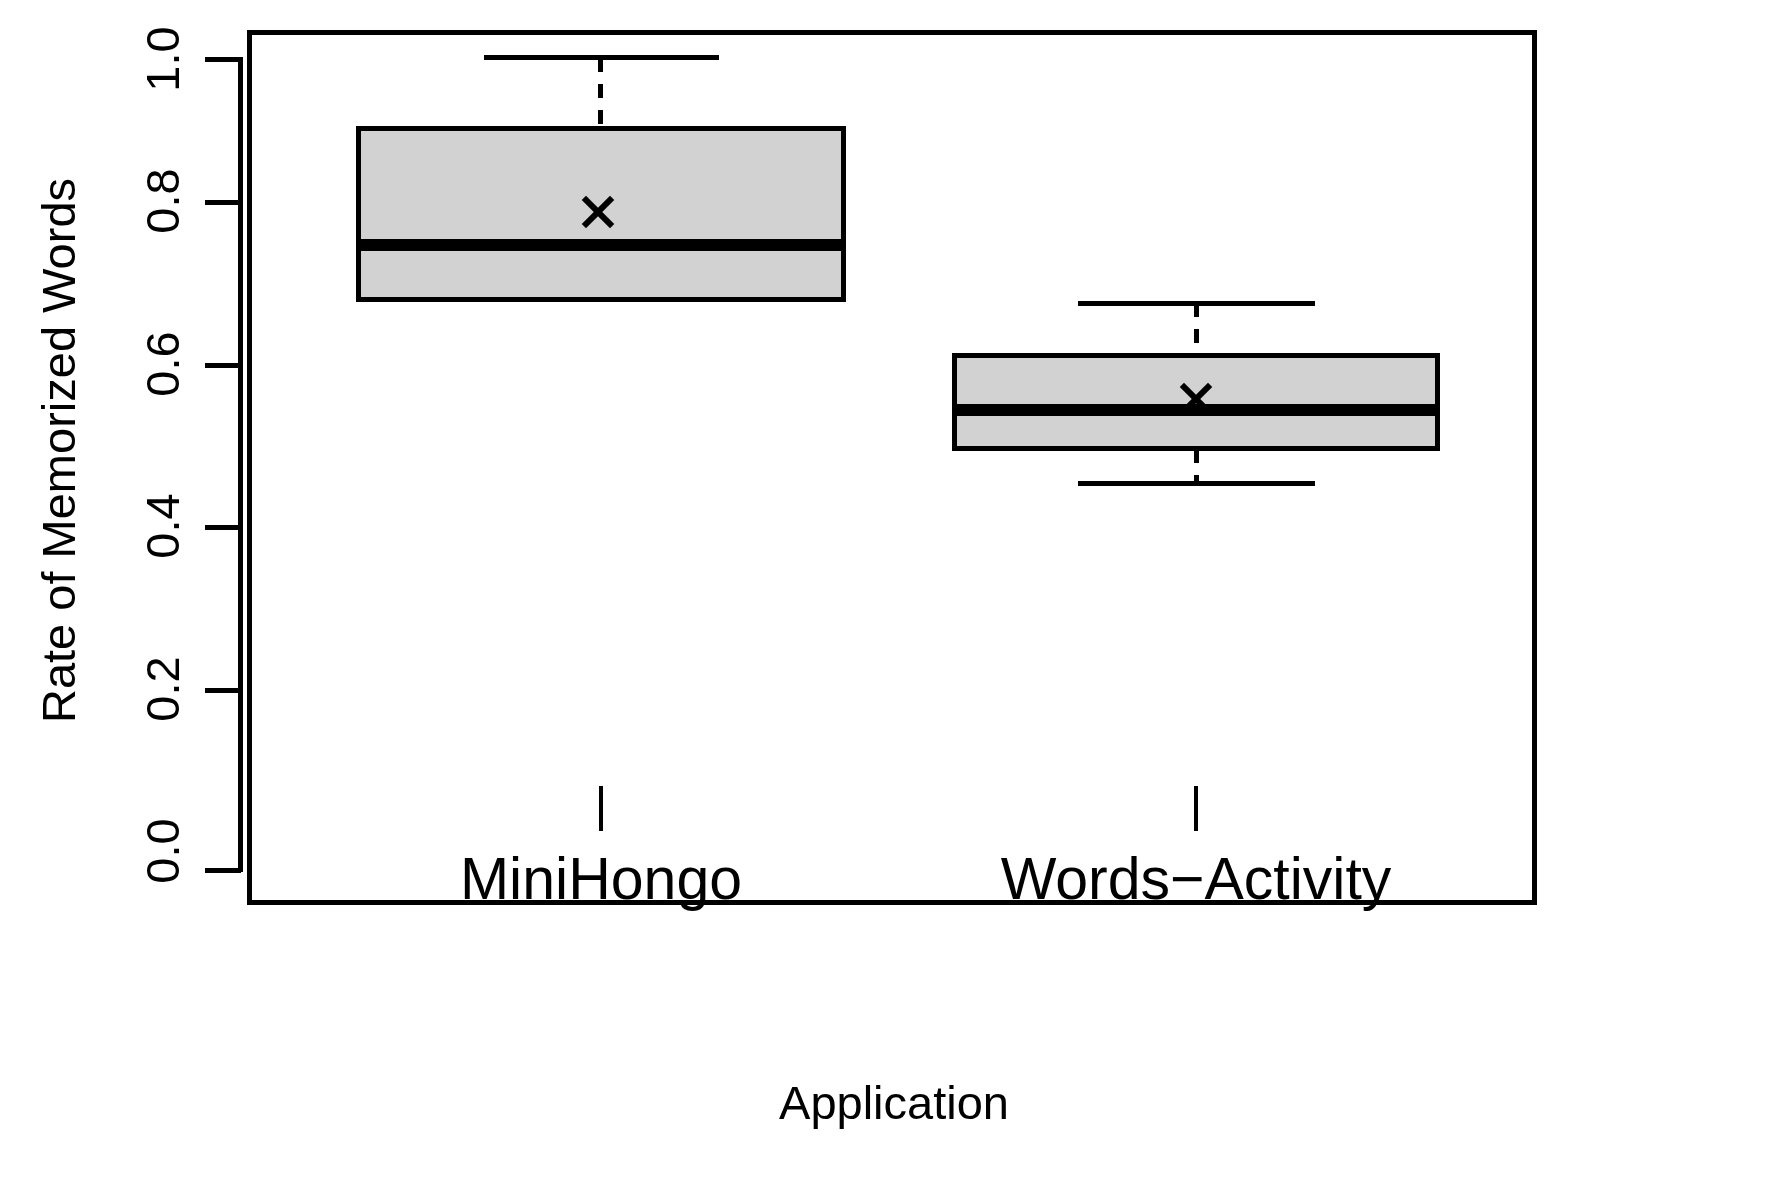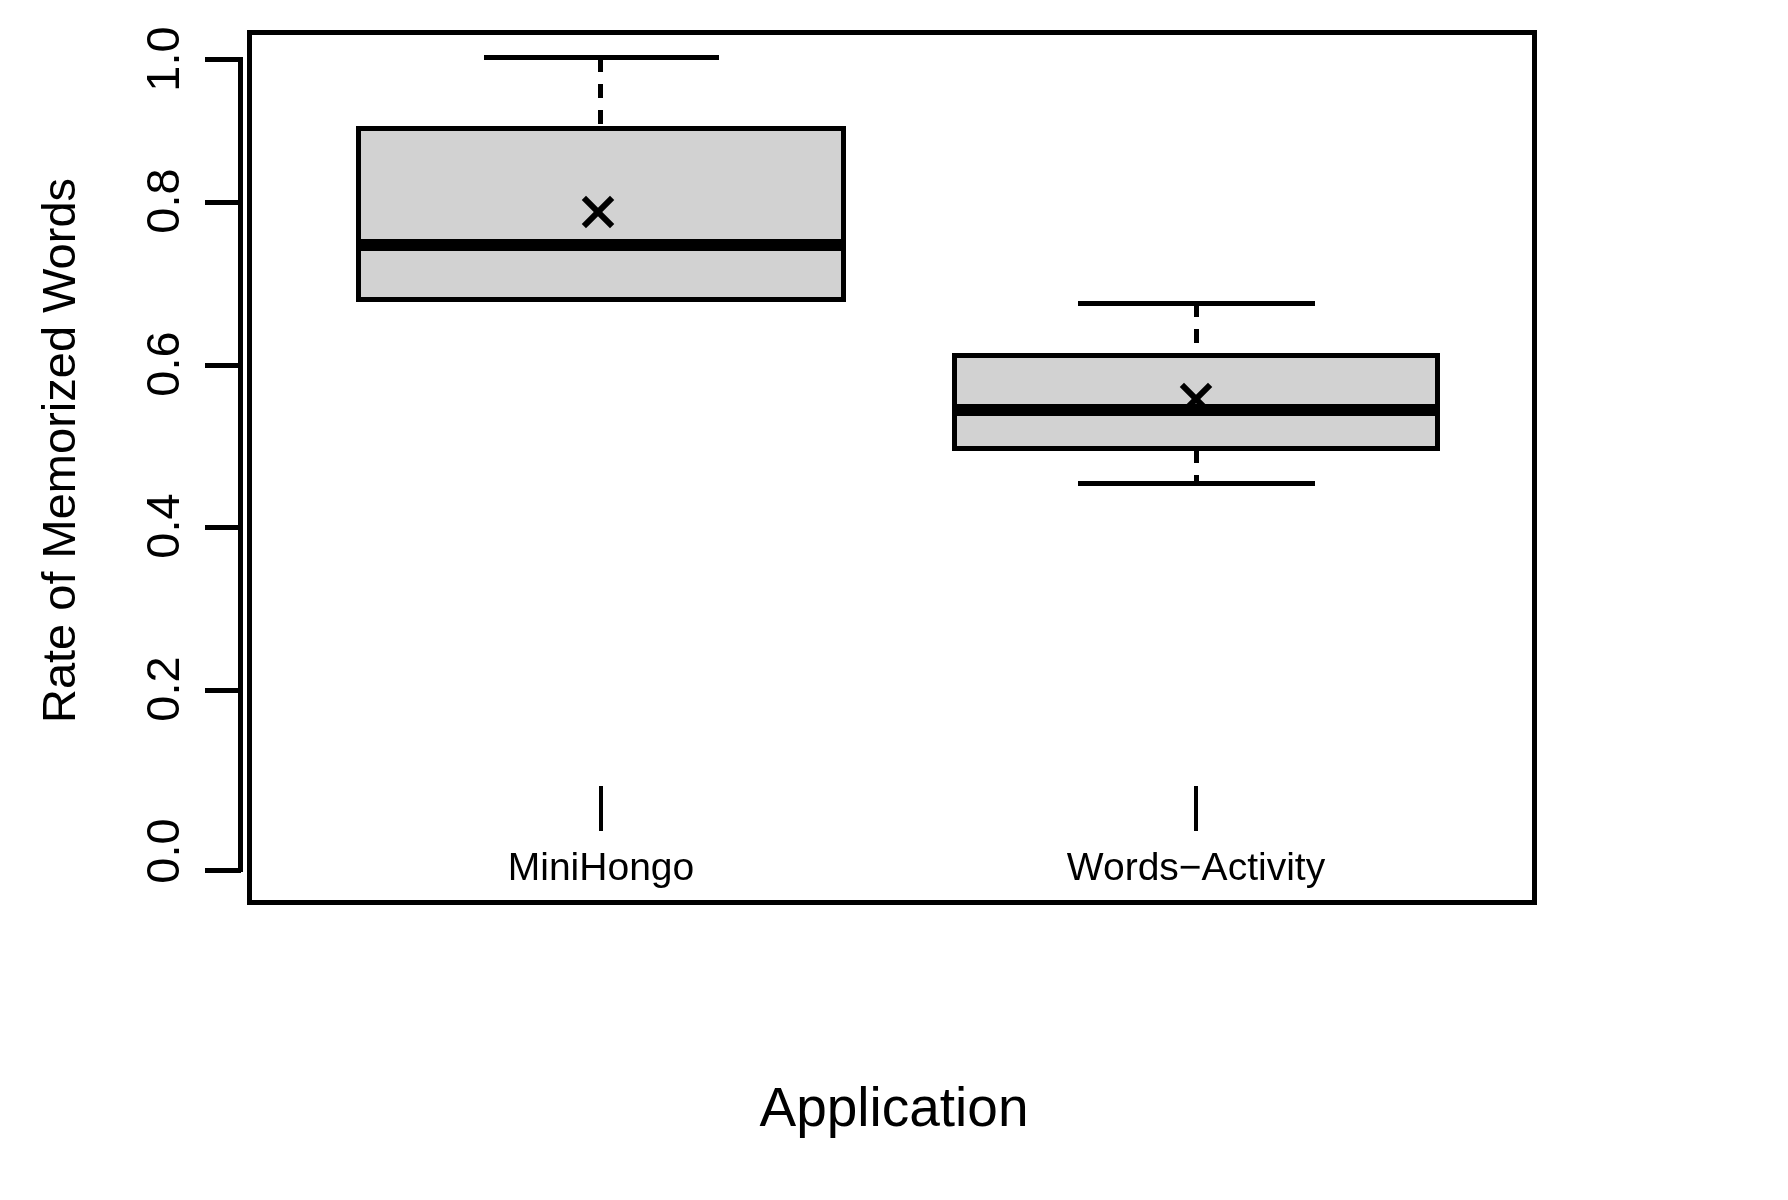--- a/index.html
+++ b/index.html
@@ -37,21 +37,21 @@
     font-size: 47px;
     color: #000;
     letter-spacing: 0px;
   }
   .xlabel {
     position: absolute;
     left: 0;
     top: 1075px;
     width: 1788px;
     text-align: center;
-    font-size: 55px;
+    font-size: 47px;
     color: #000;
   }
   .xlabel span { display: inline-block; }
 
   .tick-label {
     position: absolute;
     font-size: 47px;
     color: #000;
     transform: rotate(-90deg);
     transform-origin: center center;
@@ -123,21 +123,21 @@
   .mean-x::before { transform: rotate(45deg); }
   .mean-x::after  { transform: rotate(-45deg); }
 
   .xtick {
     position: absolute;
     background: #000;
     width: 4px;
   }
   .xcat-label {
     position: absolute;
-    font-size: 39px;
+    font-size: 59px;
     color: #000;
     text-align: left;
     white-space: nowrap;
     transform: translateX(-50%);
   }
 </style>
 </head>
 <body>
 
 <div id="figure">

